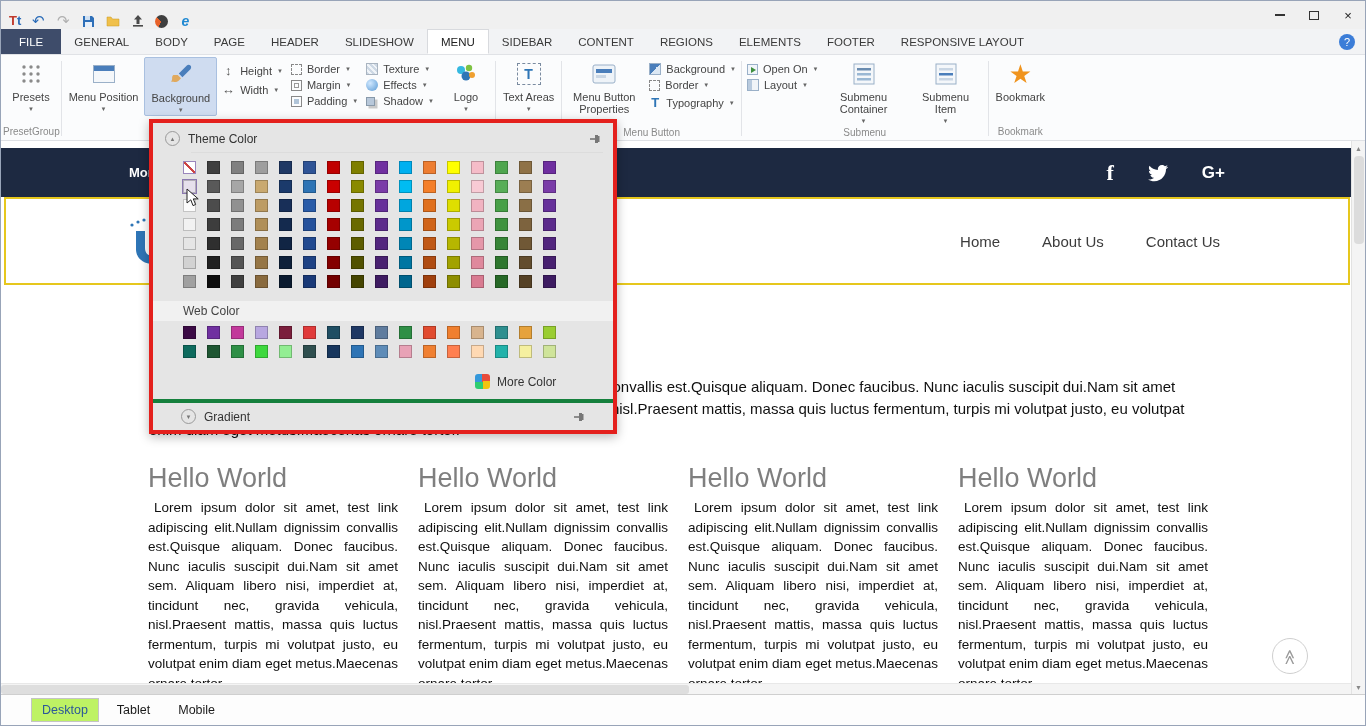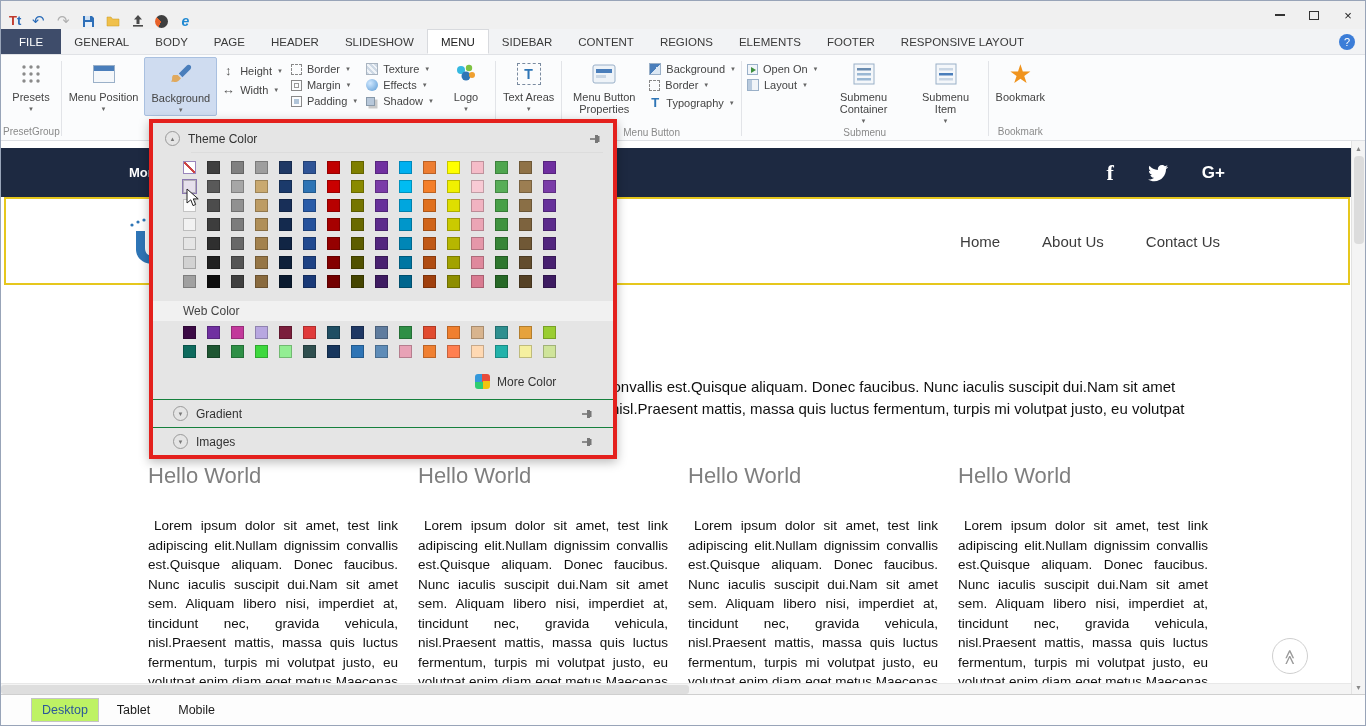--- a/index.html
+++ b/index.html
@@ -71,21 +71,21 @@
   .soc { color:#fff; cursor:pointer; display:flex; align-items:center; justify-content:center; }
   .soc-fb { font-family:"Liberation Serif", serif; font-weight:bold; font-size:22px; }
   .soc-gp { font-weight:bold; font-size:17px; }
   .menu-strip { position:absolute; top:56px; left:3px; right:3px; height:88px; border:2px solid #e6c71d; background:#fff; }
   .site-logo { position:absolute; left:118px; top:12px; width:62px; height:60px; }
   .site-menu { position:absolute; right:128px; top:0; height:100%; display:flex; align-items:center; gap:42px; }
   .site-menu-item { font-size:15px; color:#3c3c3c; cursor:pointer; }
   .intro { position:absolute; top:235px; left:148px; width:1056px; font-size:15px; line-height:21.5px; color:#101010; }
   .cols { position:absolute; top:322px; left:147px; display:flex; gap:20px; }
   .col { width:250px; }
-  .col h2 { font-size:22px; font-weight:400; color:#7f7f7f; margin-bottom:27px; }
+  .col h2 { font-size:27px; font-weight:400; color:#7f7f7f; margin-bottom:4px; }
   .col p { font-size:13.5px; line-height:19.5px; text-align:justify; color:#101010; text-indent:6px; }
   .scroll-top { position:absolute; left:1271px; top:497px; width:36px; height:36px; border-radius:50%; border:1px solid #cfcfcf; background:#fff; display:flex; align-items:center; justify-content:center; cursor:pointer; }
   .scroll-top span { display:block; transform:rotate(90deg); color:#9a9a9a; font-size:15px; letter-spacing:-2px; }
 
   
   .vscroll { position:absolute; right:0; top:140px; bottom:31px; width:14px; background:#f4f4f4; border-left:1px solid #e2e2e2; }
   .vs-arrow { height:14px; display:flex; align-items:center; justify-content:center; font-size:7px; color:#888; cursor:pointer; }
   .vs-arrow.bottom { position:absolute; bottom:0; left:0; right:0; }
   .vs-thumb { position:absolute; top:15px; left:2px; width:10px; height:88px; background:#dcdcdc; border-radius:4px; cursor:pointer; }
   .hscroll { position:absolute; left:0; right:14px; bottom:31px; height:11px; background:#f4f4f4; border-top:1px solid #e8e8e8; }
@@ -102,21 +102,21 @@
   .chev-circle { width:15px; height:15px; border-radius:50%; border:1px solid #9a9a9a; color:#777; font-size:6px; display:inline-flex; align-items:center; justify-content:center; cursor:pointer; flex:none; }
   .pin { margin-left:auto; cursor:pointer; display:inline-flex; }
   .cp-hr { height:1px; background:#dcdcdc; margin:4px 10px 8px 38px; }
   .cgrid { display:grid; grid-template-columns:repeat(16,24px); grid-auto-rows:19px; margin-left:30px; }
   .swatch { width:13px; height:13px; border:1px solid rgba(0,0,0,.22); cursor:pointer; }
   .swatch-none { background:#fff !important; border:1px solid #9a86bc; background-image:linear-gradient(45deg,transparent 42%,#cc4444 42%,#cc4444 58%,transparent 58%) !important; }
   .theme-grid .swatch:nth-child(17) { outline:1px solid #8b79b0; }
   .web-label-row { margin:7px 0 5px 0; padding:3px 0 3px 30px; background:#f1f1f1; font-size:12px; color:#444; }
   .more-row { display:flex; align-items:center; gap:7px; margin:10px 0 10px 322px; font-size:12px; color:#333; cursor:pointer; }
   .more-icon { width:15px; height:15px; border-radius:3px; background:conic-gradient(#e74c3c 0 25%, #f1c40f 25% 50%, #2ecc71 50% 75%, #3498db 75%); }
-  .cp-sec { display:flex; align-items:center; gap:8px; padding:6px 20px; border-top:1px solid #15803d; font-size:12px; color:#333; cursor:pointer; }
+  .cp-sec { display:flex; align-items:center; gap:8px; padding:6px 28px; border-top:4px solid #15803d; font-size:12px; color:#333; cursor:pointer; }
 
   .cursor { position:absolute; left:185px; top:187px; z-index:100; pointer-events:none; }
 </style>
 </head>
 <body>
 
 <div class="window">
 
   <div class="titlebar">
     <div class="qa">
@@ -645,31 +645,20 @@
       <span class="chev-circle">▼</span>
       <span>Gradient</span>
       <span class="pin">
         <svg width="12" height="12" viewBox="0 0 12 12">
             <rect x="6" y="2" width="3" height="8" fill="#777"></rect>
             <rect x="9" y="3" width="1.5" height="6" fill="#777"></rect>
             <rect x="1" y="5.2" width="5" height="1.6" fill="#777"></rect>
           </svg>
       </span>
     </div>
-    <div class="cp-sec">
-      <span class="chev-circle">▼</span>
-      <span>Images</span>
-      <span class="pin">
-        <svg width="12" height="12" viewBox="0 0 12 12">
-            <rect x="6" y="2" width="3" height="8" fill="#777"></rect>
-            <rect x="9" y="3" width="1.5" height="6" fill="#777"></rect>
-            <rect x="1" y="5.2" width="5" height="1.6" fill="#777"></rect>
-          </svg>
-      </span>
-    </div>
   </div>
 
   <div class="cursor">
     <svg width="13" height="19" viewBox="0 0 13 19">
         <path d="M1 1 L1 15 L4.8 11.8 L7 17.6 L9.6 16.5 L7.3 10.9 L12.2 10.9 Z" fill="#fff" stroke="#222" stroke-width="1"></path>
       </svg>
   </div>
 
 </div>
 

